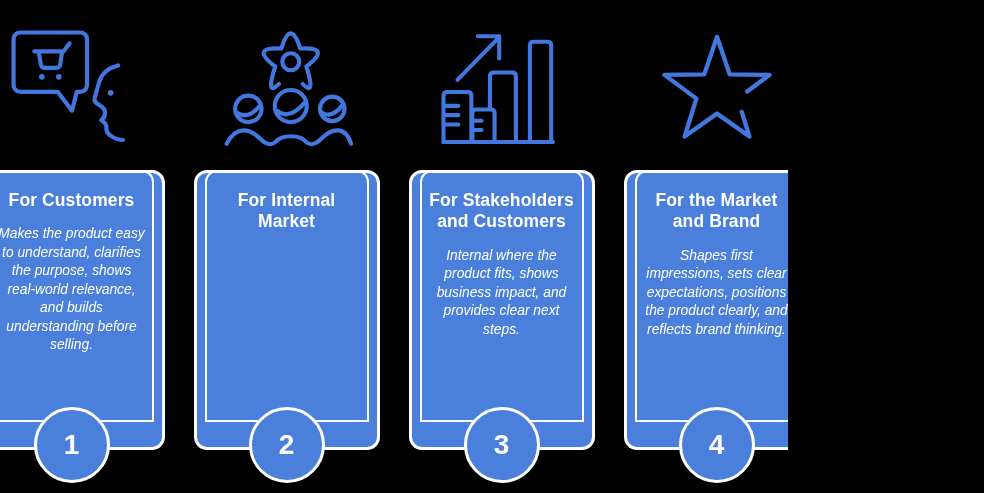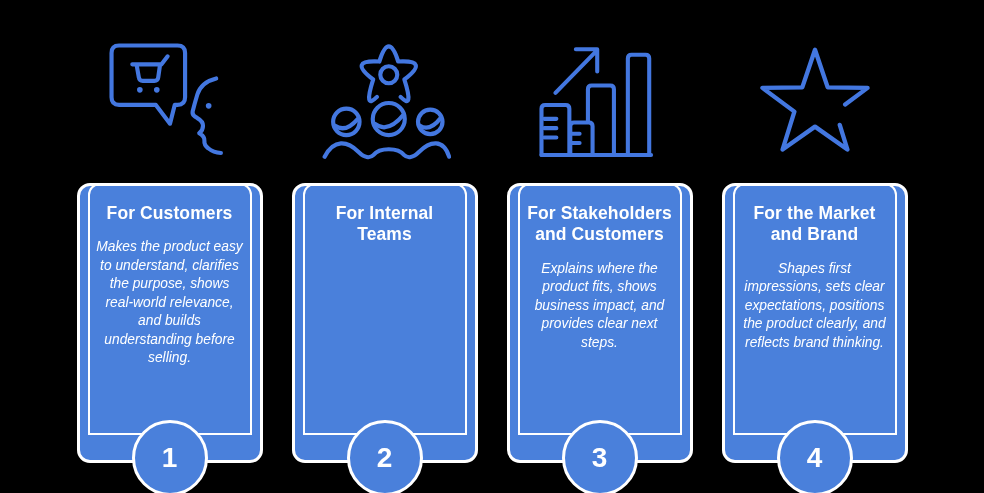--- a/index.html
+++ b/index.html
@@ -1,24 +1,24 @@
 <!DOCTYPE html>
 <html><head>
 <meta charset="utf-8">
 <style>
   * { margin: 0; padding: 0; box-sizing: border-box; }
   html, body { background: #000; }
   .stage {
     position: relative;
-    width: 984px;
+    width: 788px;
     height: 493px;
     background: #000;
     overflow: hidden;
     font-family: "Liberation Sans", sans-serif;
-    padding-top: 29px;
+    padding-top: 16px;
   }
   .columns {
     display: flex;
     justify-content: center;
     gap: 29px;
   }
   .col { width: 186px; display: flex; flex-direction: column; }
   .icon-zone {
     height: 154px;
     display: flex;
@@ -123,21 +123,21 @@
           <circle class="ic" cx="74" cy="87" r="17"></circle>
           <path class="ic" d="M59,92 Q73,103 90,82"></path>
           <circle class="ic" cx="118" cy="90" r="13"></circle>
           <path class="ic" d="M107,94 Q117,101 129,86"></path>
           <path class="ic" d="M6,127 C16,108 30,110 42,122 C48,128 54,129 58,125 C64,117 84,117 90,125 C94,129 100,128 106,122 C118,110 132,108 138,127"></path>
         </svg>
       </div>
       <div class="card">
         <div class="card-deco"></div>
         <div class="card-inner">
-          <div class="card-title">For Internal Teams</div>
+          <div class="card-title">For Internal Market</div>
         </div>
         <div class="num-circle">2</div>
       </div>
     </div>
 
     <div class="col">
       <div class="icon-zone">
         <svg width="130" height="130" viewBox="0 0 140 140">
           <path class="ic" d="M57,125 V54 Q57,50 61,50 H81 Q85,50 85,54 V125"></path>
           <path class="ic ic-knockout" d="M38,125 V94 Q38,90 42,90 H58 Q62,90 62,94 V125"></path>
@@ -146,21 +146,21 @@
           <path class="ic" d="M10,86 H23 M10,96 H23 M10,106 H23"></path>
           <path class="ic" d="M40,102 H48 M40,112 H48"></path>
           <path class="ic" d="M7,125 H125"></path>
           <path class="ic" d="M22,58 L66,13 M44,11 H67 V35"></path>
         </svg>
       </div>
       <div class="card">
         <div class="card-deco"></div>
         <div class="card-inner">
           <div class="card-title">For Stakeholders and Customers</div>
-          <div class="card-body">Explains where the product fits, shows business impact, and provides clear next steps.</div>
+          <div class="card-body">Internal where the product fits, shows business impact, and provides clear next steps.</div>
         </div>
         <div class="num-circle">3</div>
       </div>
     </div>
 
     <div class="col">
       <div class="icon-zone">
         <svg width="138" height="138" viewBox="0 0 140 140">
           <path class="ic" d="M95.1,95.3 L102.9,120.3 L70,97 L37.1,120.3 L49.1,81.8 L16.7,57.7 L57.1,57.2 L70,19 L82.9,57.2 L123.3,57.7 L100.6,74.6"></path>
         </svg>

